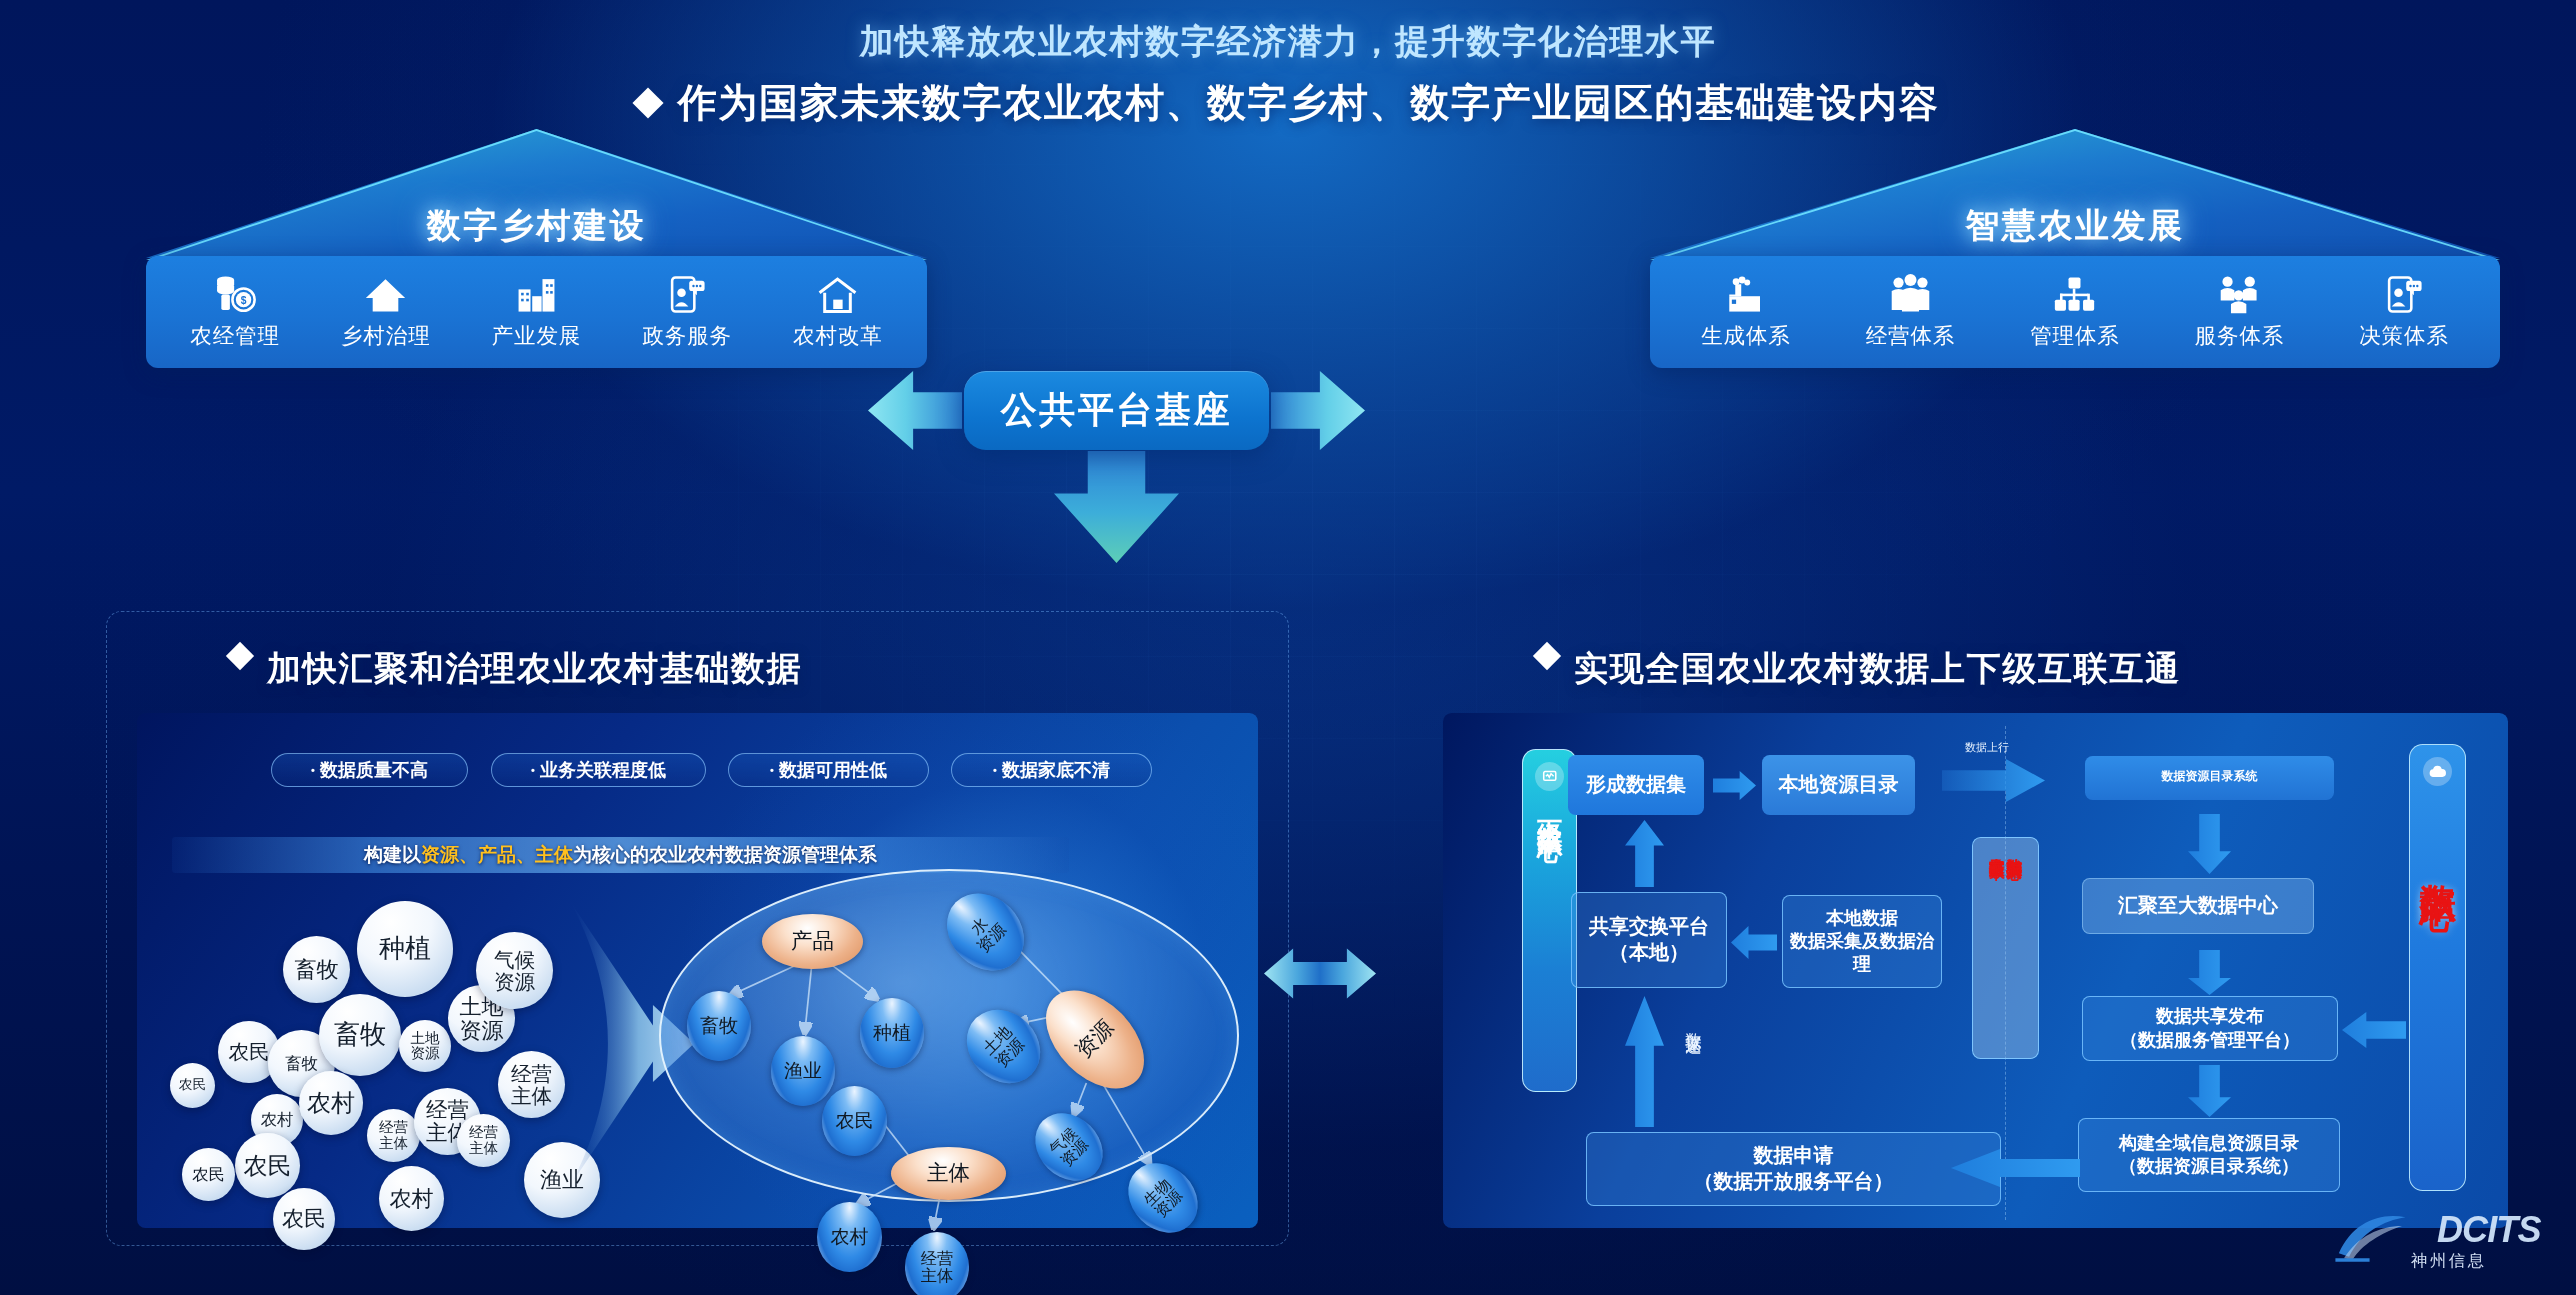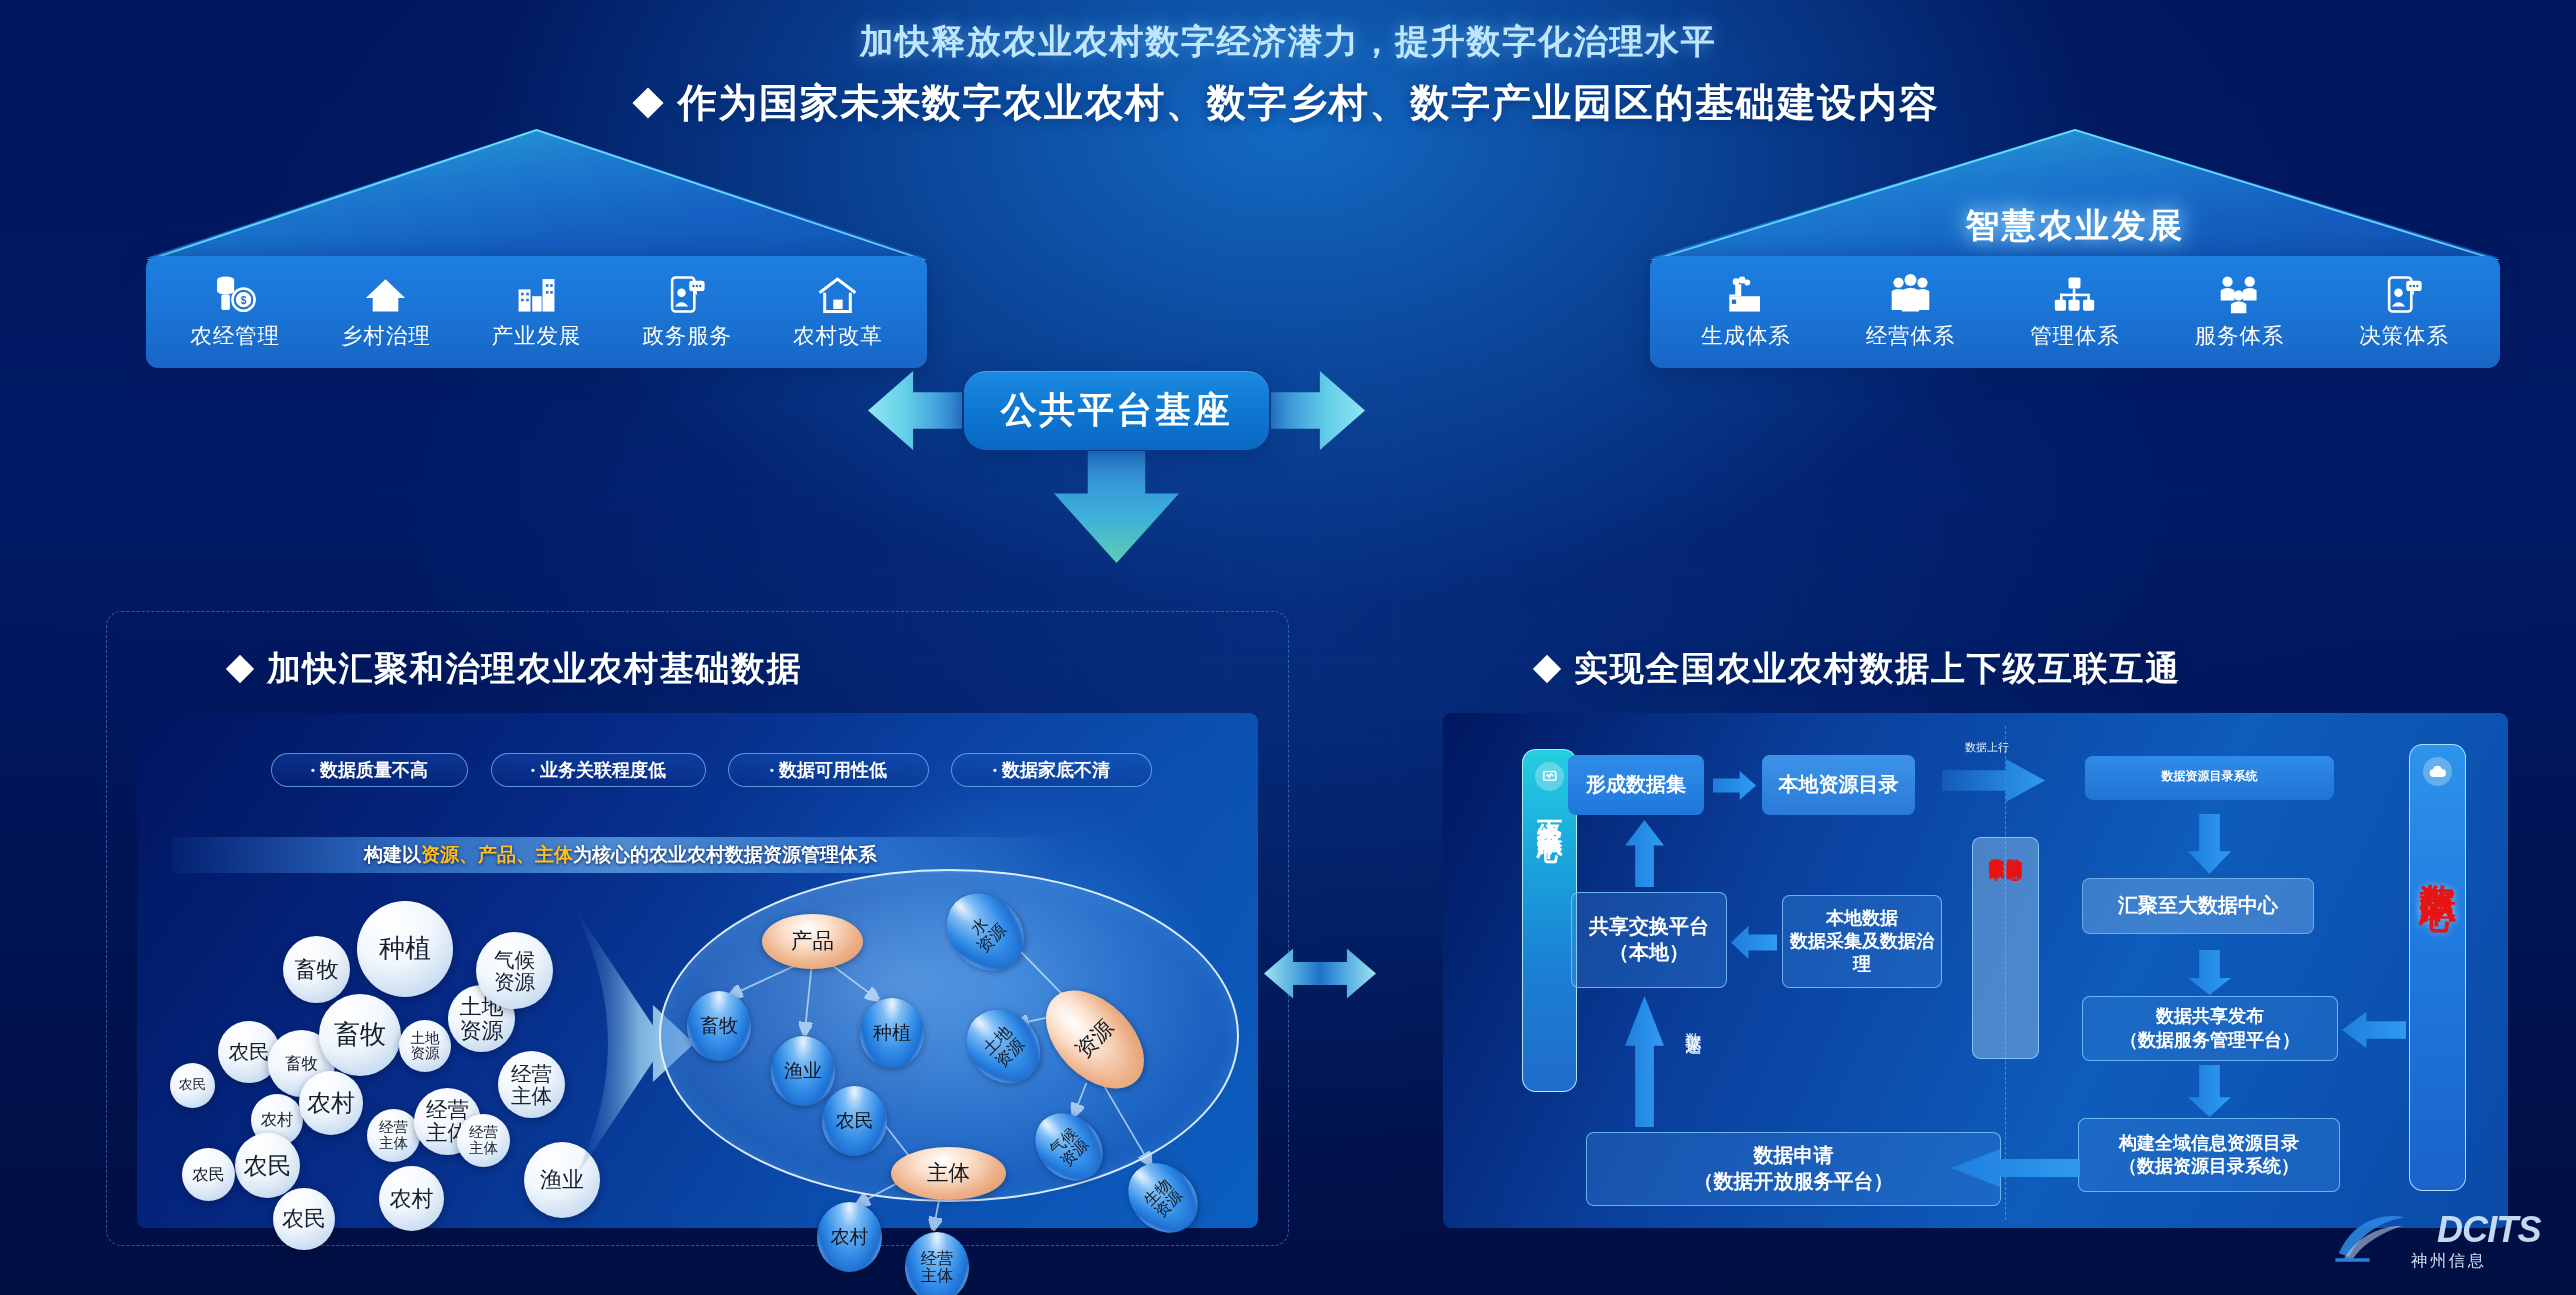--- a/index.html
+++ b/index.html
@@ -100,21 +100,21 @@
   }
   #arr-down{
     left:1054px; top:451px; width:125px; height:112px;
     clip-path:polygon(50% 100%, 0 38%, 27% 38%, 27% 0, 73% 0, 73% 38%, 100% 38%);
     background:linear-gradient(180deg,#2f86da 0%,#3fb4de 55%,#62d7b9 100%);
     opacity:.95;
   }
 
   
   .halfhead{
-    position:absolute; display:flex; align-items:center; gap:17px;
+    position:absolute; display:flex; gap:17px;
     font-size:34px; font-weight:bold; color:#fff; letter-spacing:1.7px;
     text-shadow:0 1.7px 10.3px rgba(0,30,90,.75); white-space:nowrap;
   }
   .halfhead .diamond{ width:20px;height:20px; }
 
   .dashpanel{
     position:absolute; border:1.7px dashed rgba(120,185,255,.42); border-radius:15.5px;
   }
 
   
@@ -249,20 +249,21 @@
 
   <div id="subtitle" class="abs">
     <span class="diamond"></span>
     <span>作为国家未来数字农业农村、数字乡村、数字产业园区的基础建设内容</span>
   </div>
   <div id="title" class="abs">加快释放农业农村数字经济潜力，提升数字化治理水平</div>
 
   <div class="penta" style="left:146px; top:129px; width:781px; height:240px;">
     <div class="roof"></div>
     <div class="roofline"></div>
+    <div class="roof-label">数字乡村建设</div>
     <div class="body">
 
       <div class="cell">
         <span>
           <svg width="48" height="41" viewBox="0 0 56 48" fill="#fff">
             <ellipse cx="17" cy="7" rx="10" ry="4"></ellipse>
               <rect x="7" y="7" width="20" height="6"></rect>
             <ellipse cx="17" cy="13" rx="10" ry="4"></ellipse>
               <rect x="7" y="14" width="20" height="6"></rect>
             <ellipse cx="17" cy="20" rx="10" ry="4"></ellipse>

